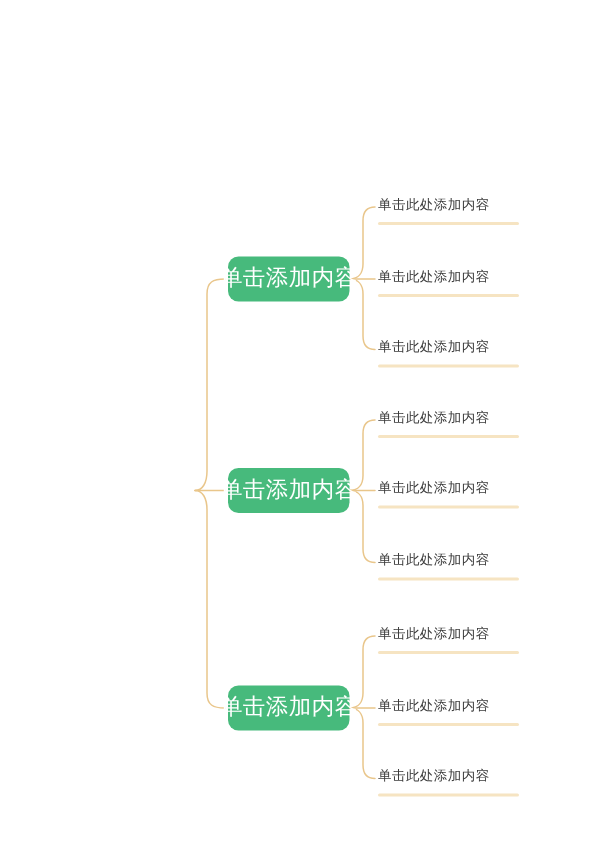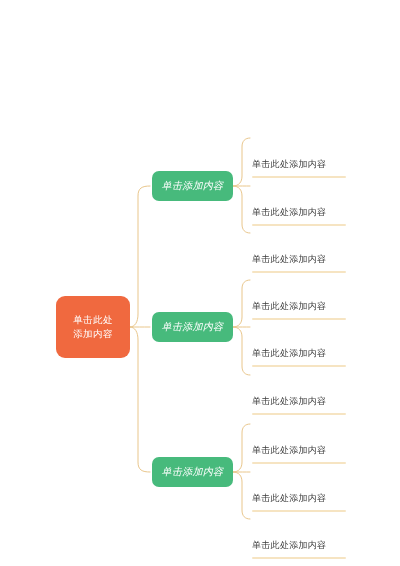--- a/index.html
+++ b/index.html
@@ -74,43 +74,41 @@
     height: 30px;
     border-radius: 7px;
     background: #47BA7C;
     display: flex;
     align-items: center;
     justify-content: center;
     box-sizing: border-box;
   }
   .branch-node .branch-label {
     color: #ffffff;
-    font-size: 10px;
+    font-size: 15px;
     line-height: 12px;
     letter-spacing: 0.3px;
     white-space: nowrap;
-    font-style: italic;
   }
 
   
   .leaf-node {
     position: absolute;
     left: 252px;
     width: 94px;
     box-sizing: border-box;
   }
   .leaf-node .leaf-label {
     display: block;
     font-size: 9px;
     line-height: 13px;
     color: #3A3A3A;
     letter-spacing: 0.3px;
     white-space: nowrap;
     padding-bottom: 5px;
-    margin-top: 28px;
   }
   .leaf-node .leaf-underline {
     display: block;
     height: 1.5px;
     width: 94px;
     background: #F6E4C2;
     border-radius: 1px;
   }
 </style>
 </head>
@@ -135,24 +133,20 @@
       <path d="M233,327 C239,327 242,323 242,317 L242,289 C242,283 245,280 250,280"></path>
       <path d="M233,327 C240,327 245,327 250,327"></path>
       <path d="M233,327 C239,327 242,331 242,337 L242,366 C242,372 245,375 250,375"></path>
 
       <path d="M233,472 C239,472 242,468 242,462 L242,433 C242,427 245,424 250,424"></path>
       <path d="M233,472 C240,472 245,472 250,472"></path>
       <path d="M233,472 C239,472 242,476 242,482 L242,510 C242,516 245,519 250,519"></path>
     </g>
   </svg>
 
-  <div class="root-node">
-    <span class="root-label">单击此处
-添加内容</span>
-  </div>
 
   <div class="branch-node" style="top:171px;">
     <span class="branch-label">单击添加内容</span>
   </div>
 
   <div class="branch-node" style="top:312px;">
     <span class="branch-label">单击添加内容</span>
   </div>
 
   <div class="branch-node" style="top:457px;">

